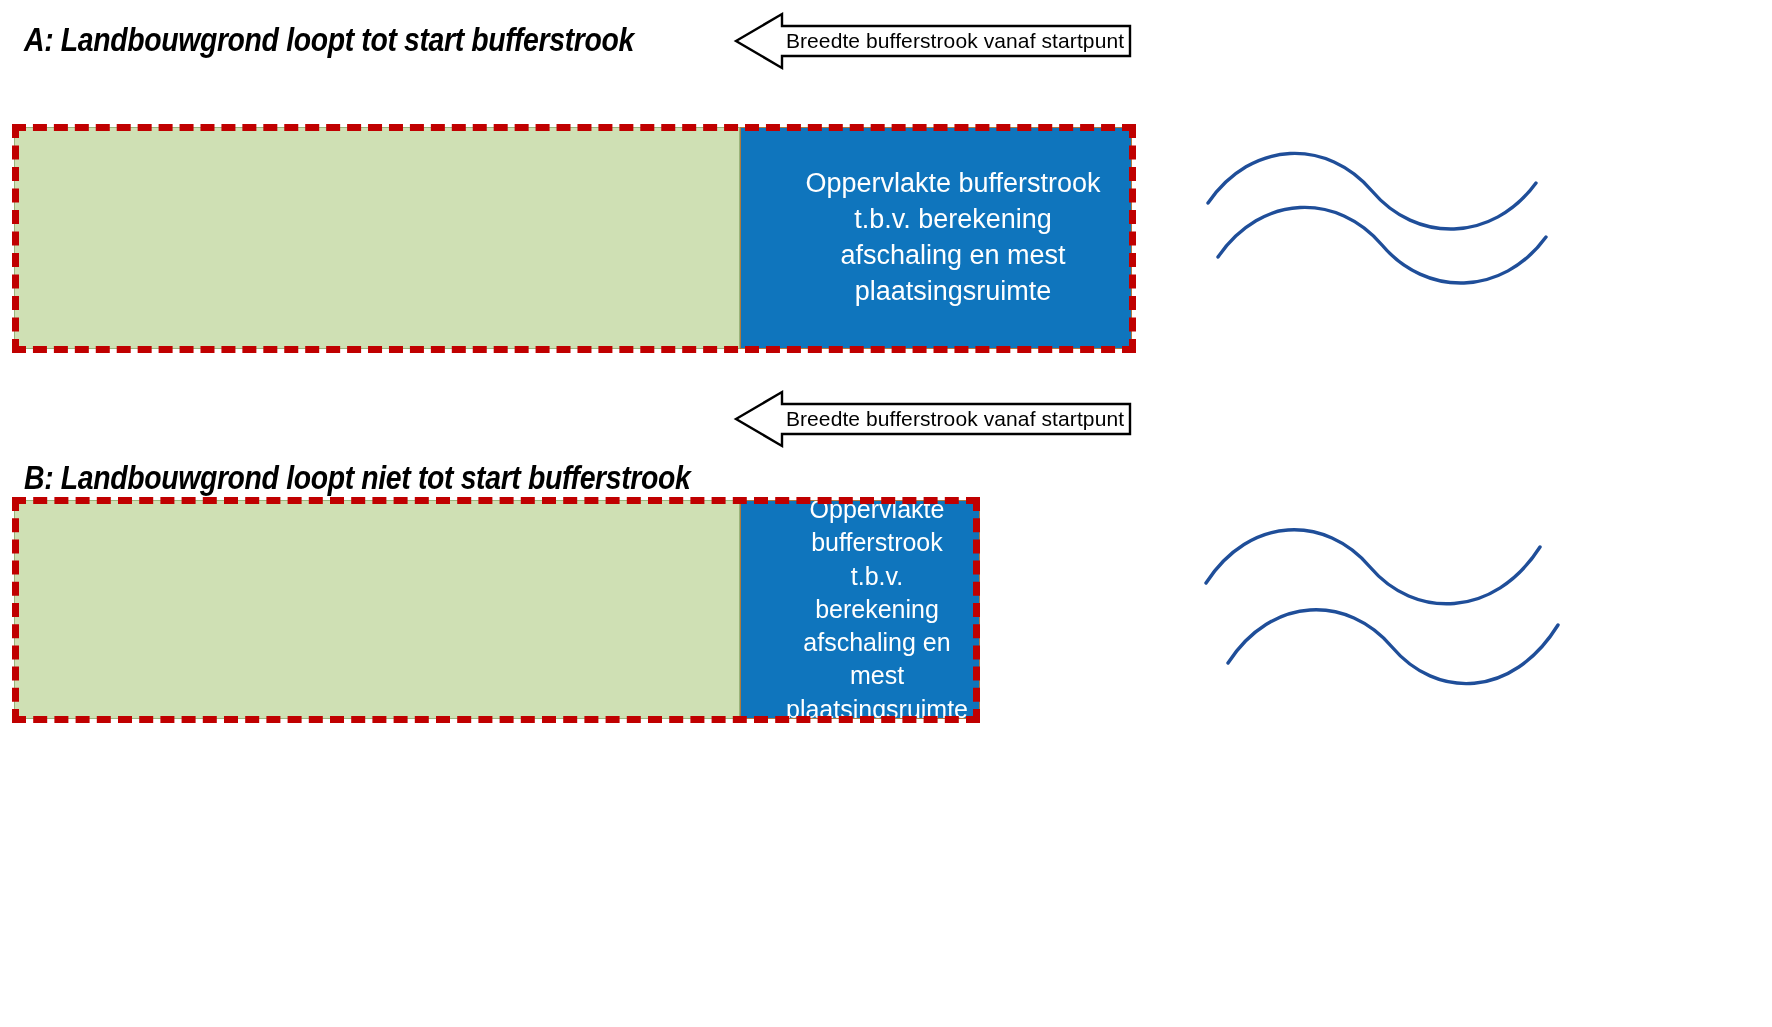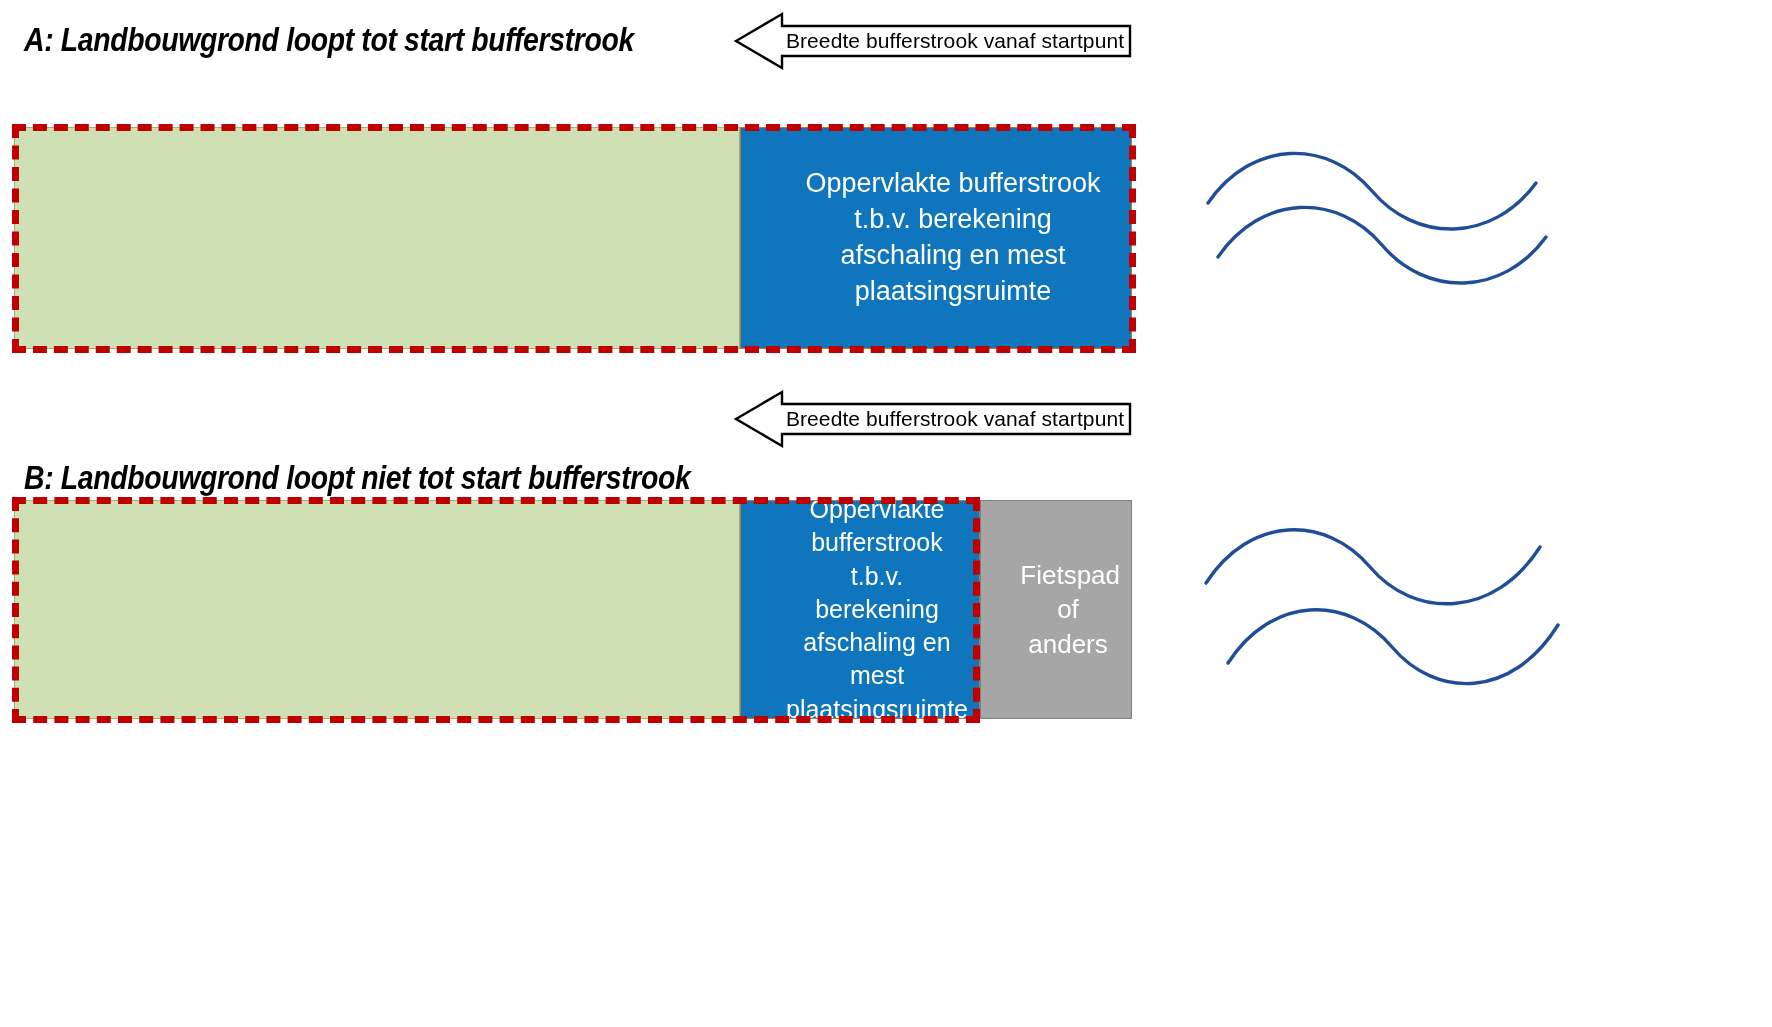--- a/index.html
+++ b/index.html
@@ -202,25 +202,20 @@
     <div class="arrow-label">Breedte bufferstrook vanaf startpunt</div>
   </div>
 
   <div class="strip" id="strip-b">
     <div class="band band-green" style="width:726px"></div>
     <div class="band band-blue" style="width:240px">
       <div class="band-text" id="blue-b-text">
         <span>Oppervlakte bufferstrook t.b.v. berekening afschaling en mest plaatsingsruimte</span>
       </div>
     </div>
-    <div class="band band-gray" style="width:152px">
-      <div class="band-text" id="gray-b-text">
-        <span>Fietspad of anders</span>
-      </div>
-    </div>
   </div>
   <div class="dashed-outline" id="dash-b"></div>
 
   <div class="waves" id="waves-b">
     <svg width="400" height="180" viewBox="0 0 400 180">
       <path d="M6,78 C50,10 126,10 170,62 C214,114 294,114 340,42" fill="none" stroke="#1f4e99" stroke-width="3.4" stroke-linecap="round"></path>
       <path d="M28,158 C72,90 148,90 192,142 C236,194 312,194 358,120" fill="none" stroke="#1f4e99" stroke-width="3.4" stroke-linecap="round"></path>
     </svg>
   </div>
 

